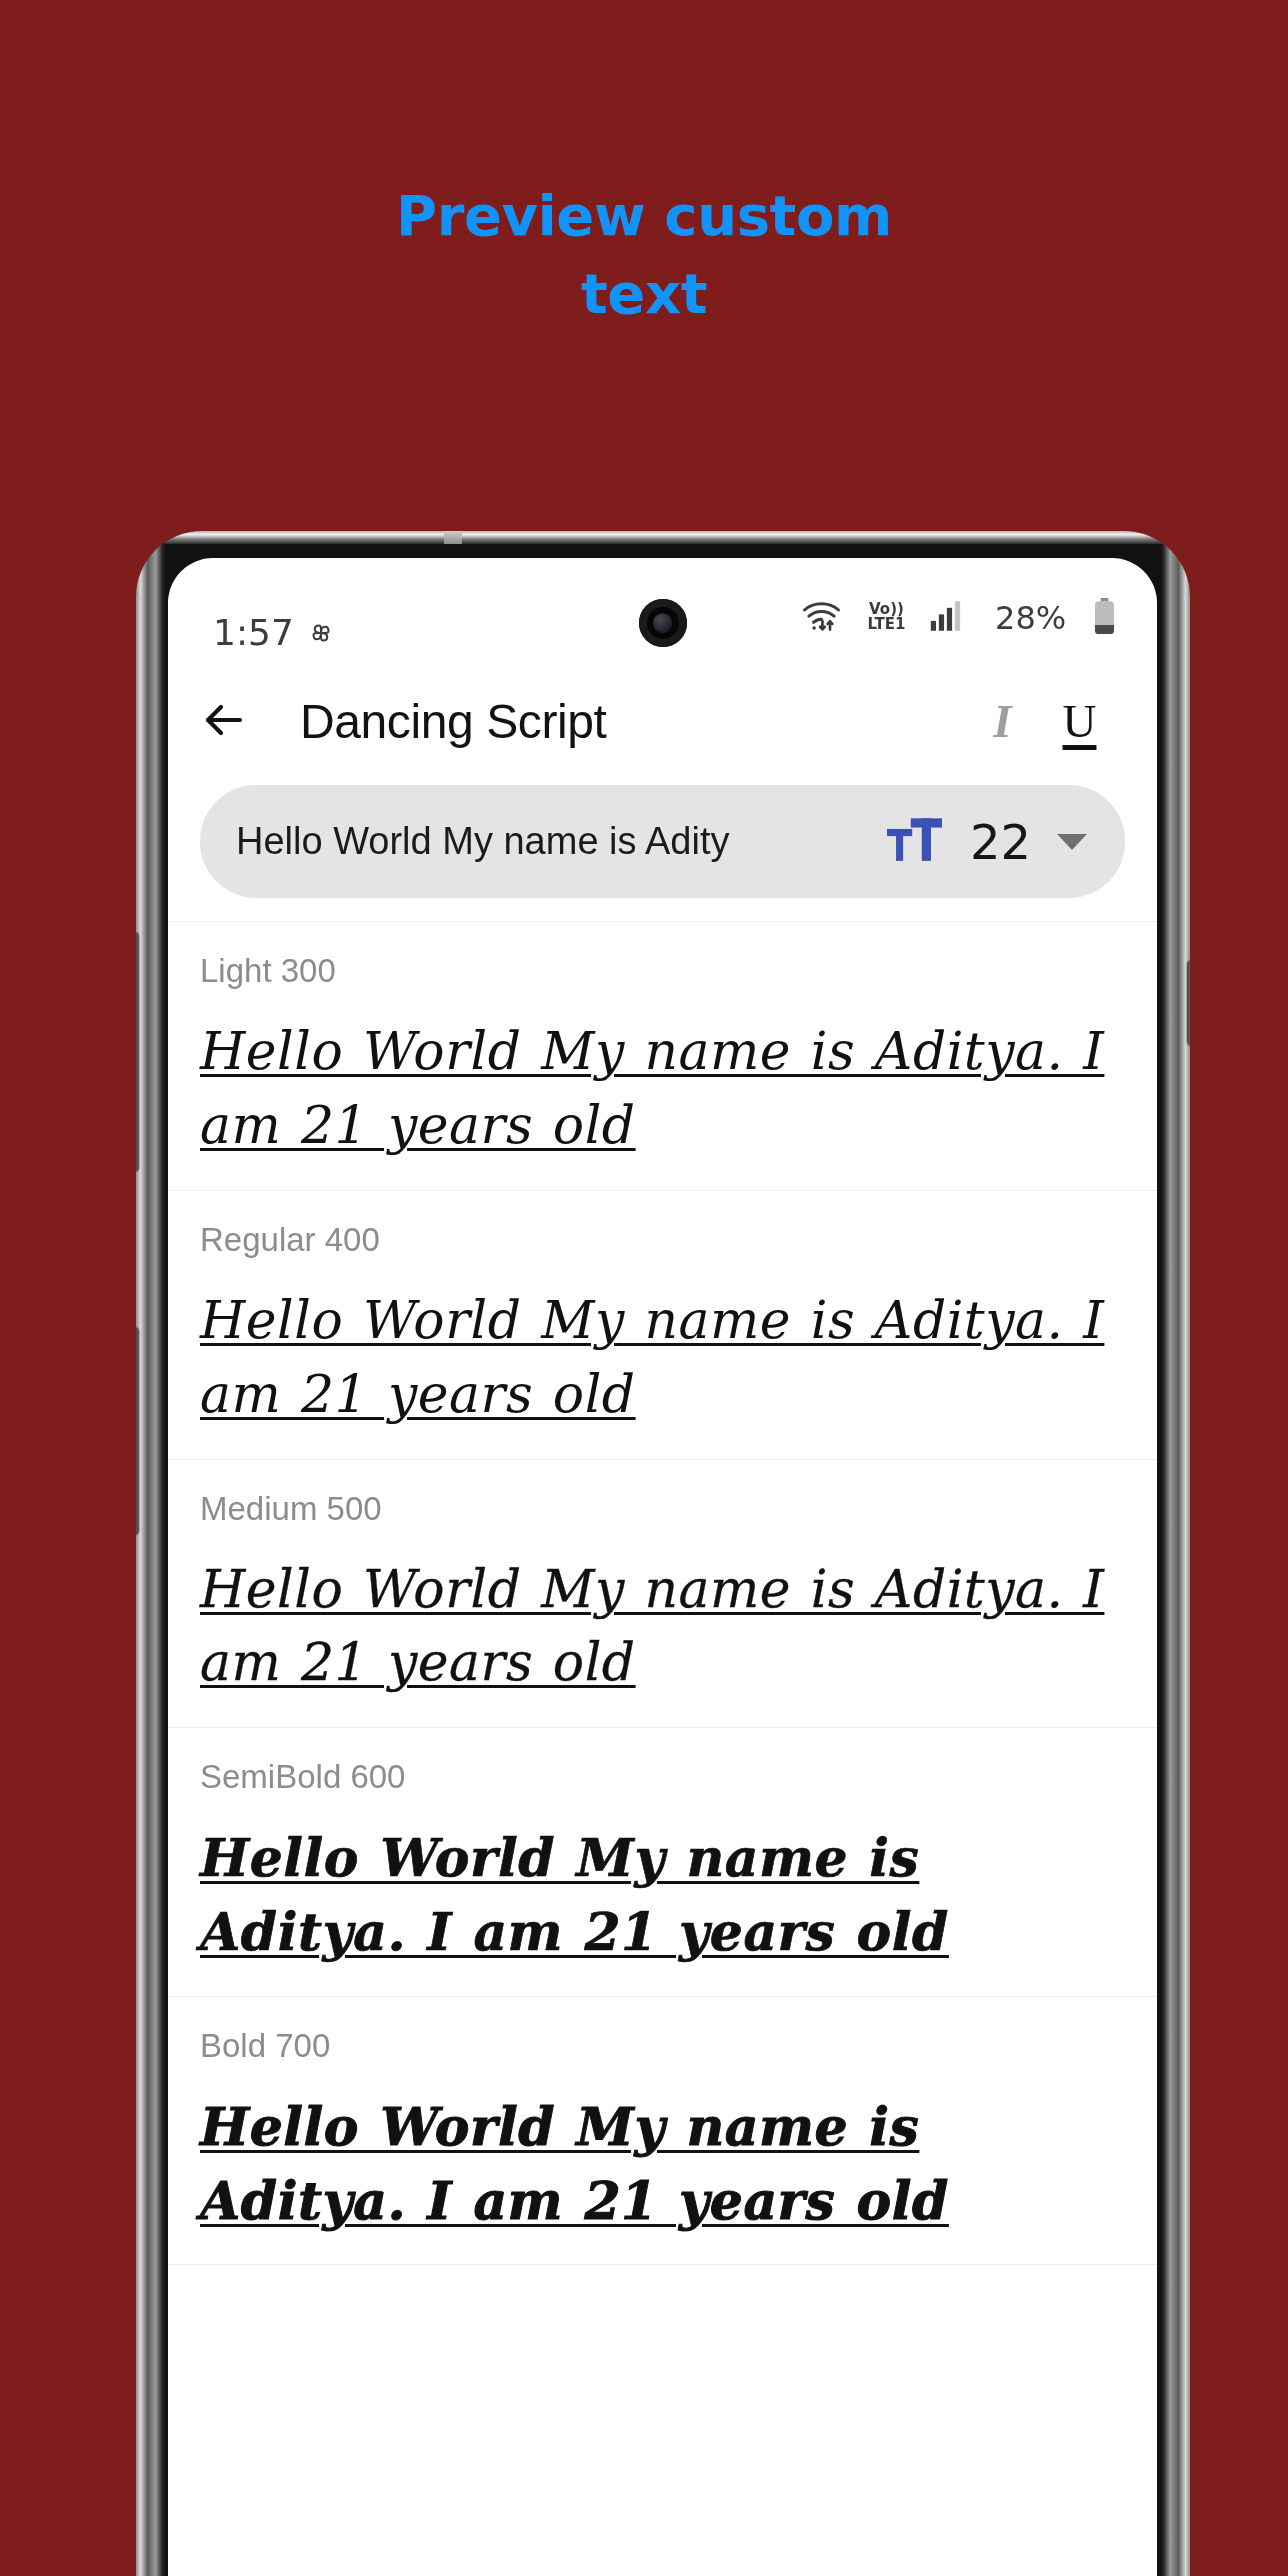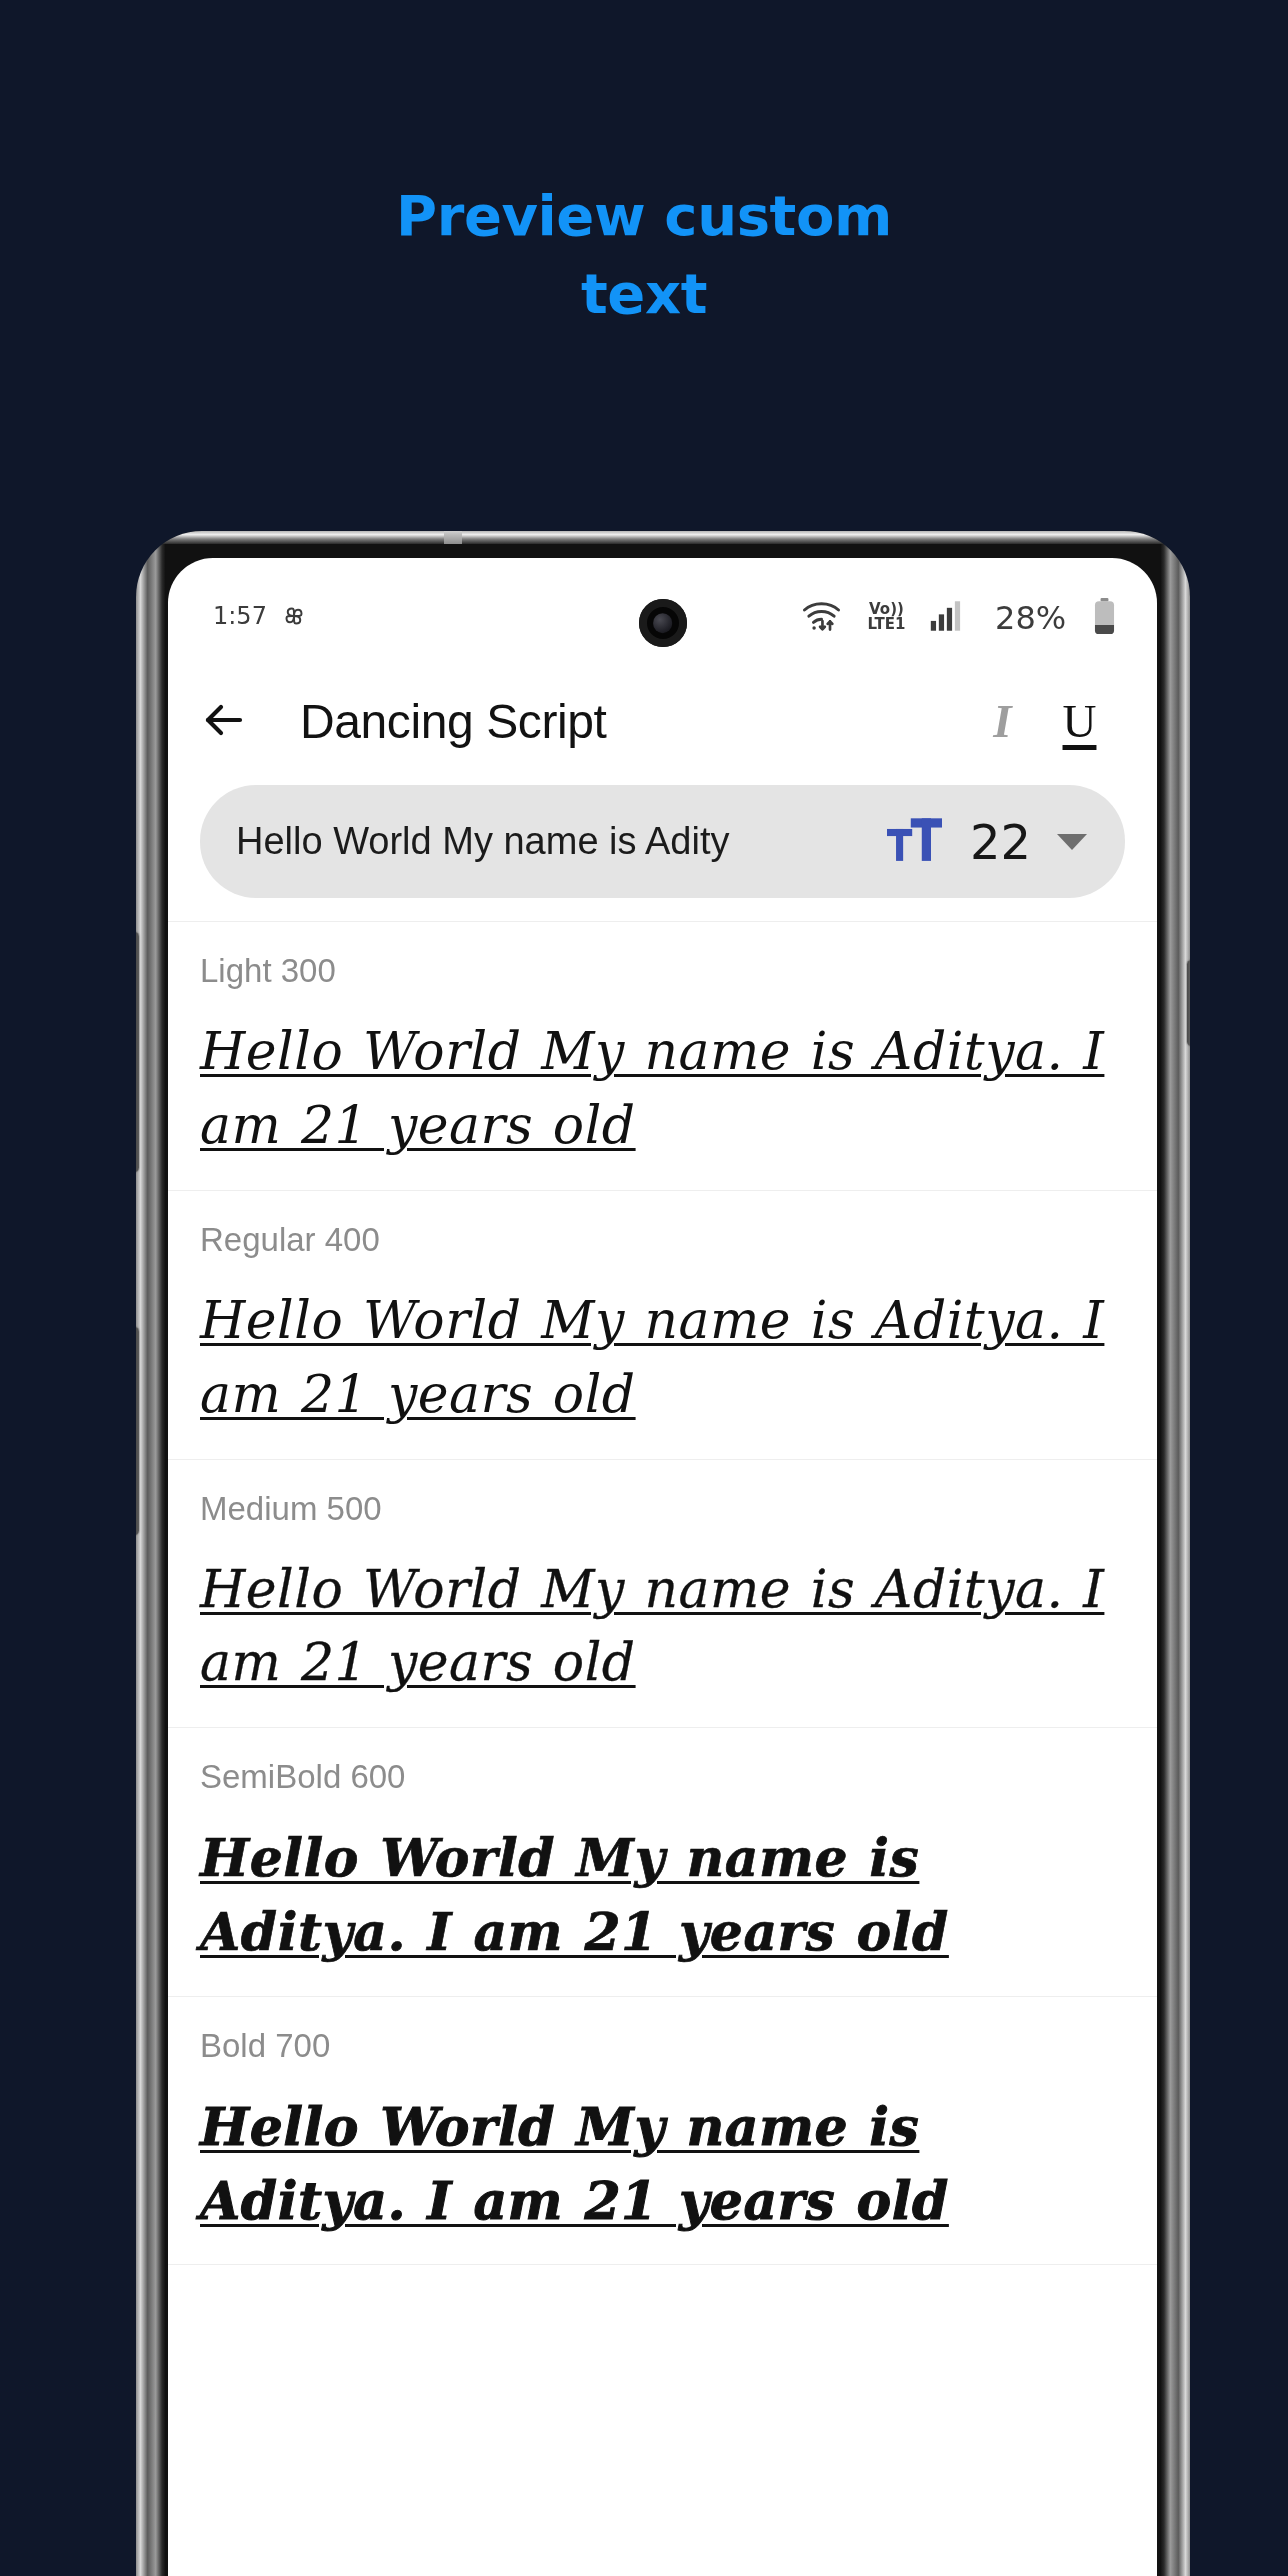--- a/index.html
+++ b/index.html
@@ -9,21 +9,21 @@
     height: 2576px;
     background: #ffffff;
     font-family: "Liberation Sans", sans-serif;
     overflow: hidden;
   }
 
   #root {
     position: relative;
     width: 1288px;
     height: 2576px;
-    background: #0f172a;
+    background: #7f1d1d;
   }
 
   
   .headline {
     position: absolute;
     left: 0;
     top: 188px;
     width: 1288px;
     text-align: center;
     color: #1293F7;
@@ -91,24 +91,24 @@
   }
 
   
   .statusbar {
     position: relative;
     height: 106px;
     width: 100%;
   }
   .sb-left {
     position: absolute;
-    left: 45px; top: 43px;
+    left: 45px; top: 54px;
     display: flex; align-items: center; gap: 12.5px;
     color: #3c3c3c;
-    font-size: 24px;
+    font-size: 36px;
     font-family: "DejaVu Sans", sans-serif;
   }
   .pinwheel { width: 30px; height: 30px; display:block; }
   .punchhole {
     position: absolute;
     left: 50%; top: 41px;
     transform: translateX(-50%);
     width: 48px; height: 48px;
     border-radius: 50%;
     background: #060606;

